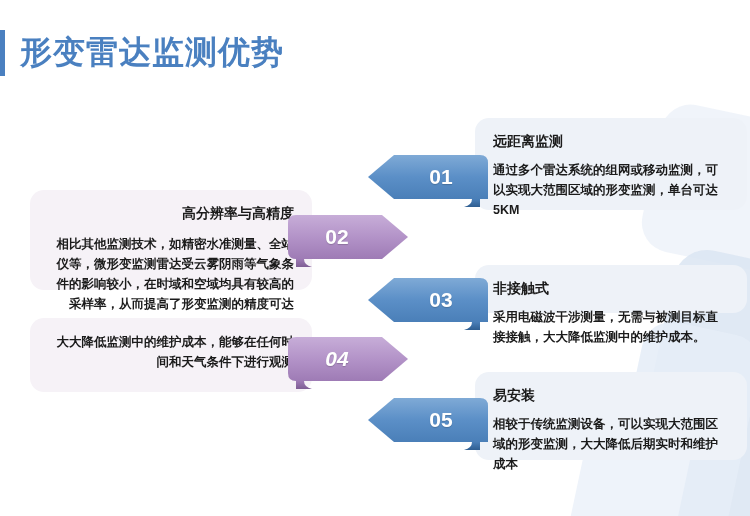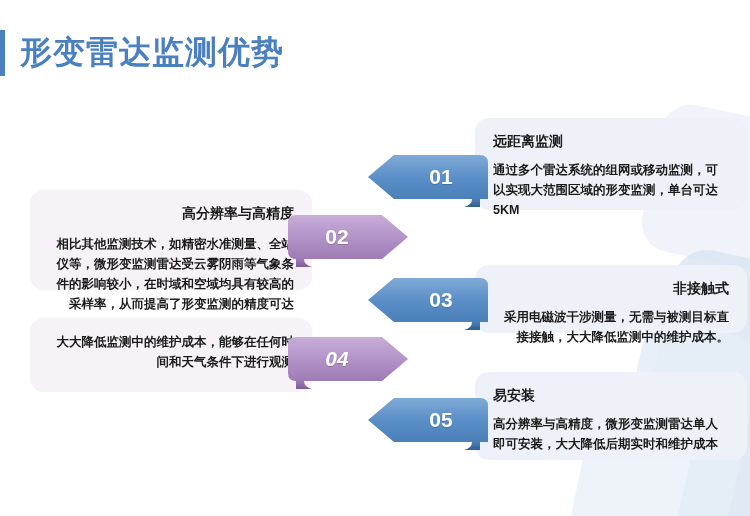--- a/index.html
+++ b/index.html
@@ -91,21 +91,21 @@
     color:#1b1b1b;
     line-height:20px;
     margin:0;
     font-weight:bold;
   }
   .card-left .card-heading{margin-bottom:12px;}
 
   
   #card-01{left:475px;top:118px;width:272px;height:92px;}
   #card-02{left:30px;top:190px;width:282px;height:100px;}
-  #card-03{left:475px;top:265px;width:272px;height:68px;text-align:right;}
+  #card-03{left:475px;top:265px;width:272px;height:48px;}
   #card-04{left:30px;top:318px;width:282px;height:74px;}
   #card-05{left:475px;top:372px;width:272px;height:88px;}
 
   
   .ribbon{
     position:absolute;
     width:120px;height:44px;
   }
   .ribbon svg{display:block;width:120px;height:52px;overflow:visible;}
   .ribbon .num{
@@ -228,21 +228,21 @@
         </linearGradient>
       </defs>
       <path d="M8 44 L8 52 L24 52 Q16 50 16 44 Z" fill="url(#gpurF4)"></path>
       <path d="M8 0 L94 0 L120 22 L94 44 L8 44 Q0 44 0 36 L0 8 Q0 0 8 0 Z" fill="url(#gpur4)"></path>
     </svg>
     <div class="num">04</div>
   </div>
 
   <div class="card card-right" id="card-05">
     <p class="card-heading">易安装</p>
-    <p class="card-body">高分辨率与高精度，微形变监测雷达单人即可安装，大大降低后期实时和维护成本</p>
+    <p class="card-body">相较于传统监测设备，可以实现大范围区域的形变监测，大大降低后期实时和维护成本</p>
   </div>
   <div class="ribbon ribbon-left" id="ribbon-05">
     <svg viewBox="0 0 120 52" xmlns="http://www.w3.org/2000/svg" aria-hidden="true">
       <defs>
         <linearGradient id="gblue5" x1="0" y1="0" x2="0" y2="1">
           <stop offset="0" stop-color="#7FAAD6"></stop>
           <stop offset="0.5" stop-color="#5B8FC7"></stop>
           <stop offset="1" stop-color="#4A7FB8"></stop>
         </linearGradient>
         <linearGradient id="gblueF5" x1="0" y1="0" x2="0" y2="1">

